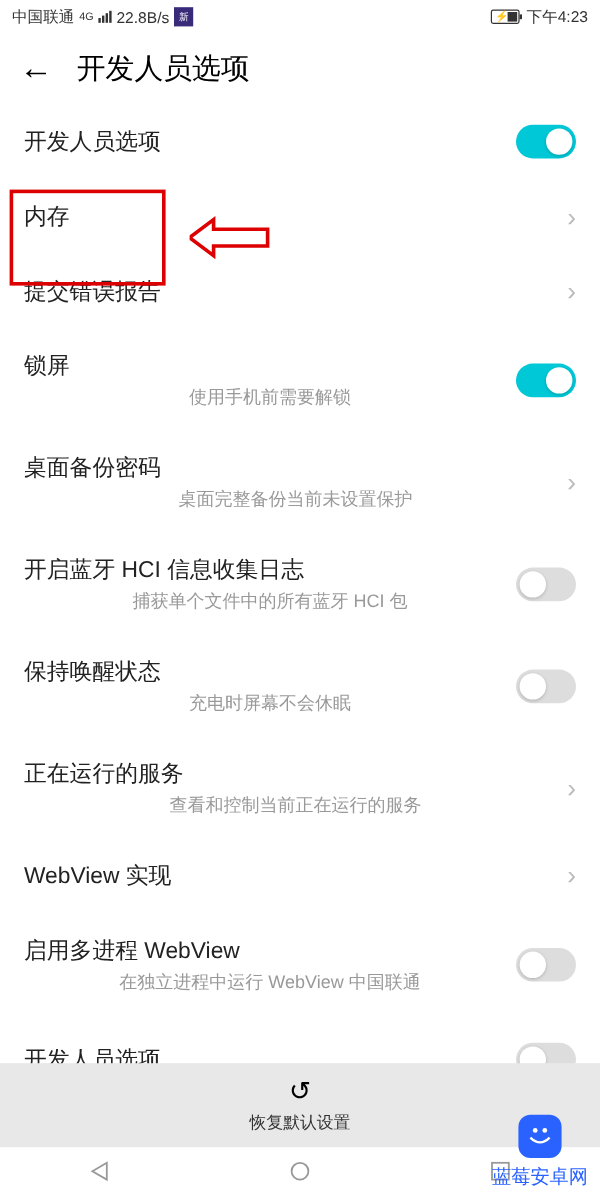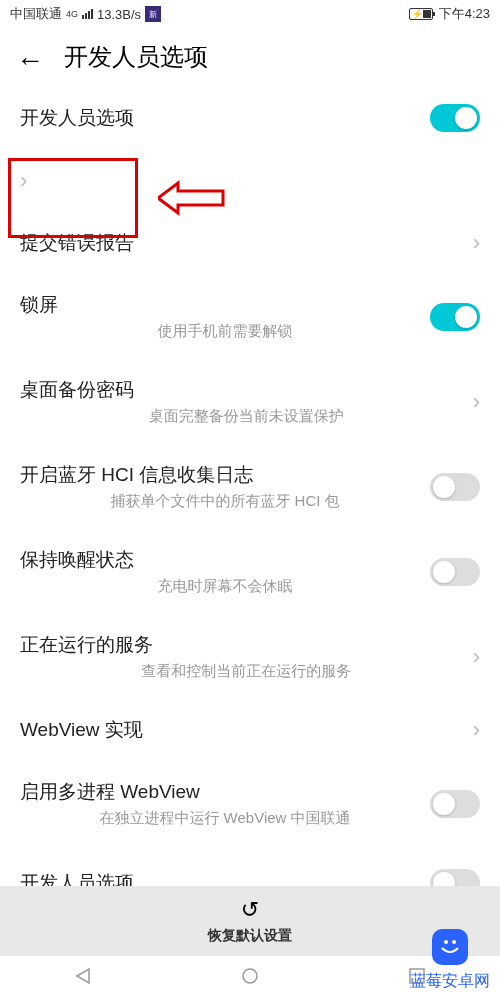--- a/index.html
+++ b/index.html
@@ -33,21 +33,21 @@
     .toggle.off { background: #ddd; }
     .toggle-knob { width: 22px; height: 22px; border-radius: 50%; background: #fff; position: absolute; top: 3px; box-shadow: 0 1px 3px rgba(0,0,0,0.2); }
     .toggle.on .toggle-knob { right: 3px; }
     .toggle.off .toggle-knob { left: 3px; }
     
     .highlight-box { position: absolute; left: 8px; top: 158px; width: 130px; height: 80px; border: 3px solid #d00; pointer-events: none; }
     .arrow-annot { position: absolute; left: 158px; top: 178px; pointer-events: none; }
     
     .footer { position: absolute; bottom: 44px; left: 0; right: 0; height: 70px; background: #e8e8e8; display: flex; flex-direction: column; align-items: center; justify-content: center; gap: 4px; }
     .footer-icon { font-size: 22px; }
-    .footer-text { font-size: 14px; color: #333; font-weight: bold; }
+    .footer-text { font-size: 14px; color: #333; }
     
     .nav-bar { position: absolute; bottom: 0; left: 0; right: 0; height: 44px; display: flex; align-items: center; justify-content: space-around; }
     .nav-btn { color: #888; }
     
     .watermark { position: absolute; right: 10px; bottom: 8px; display: flex; align-items: center; gap: 6px; flex-direction: column; }
     .wm-icon { width: 36px; height: 36px; background: #2962ff; border-radius: 10px; display: flex; align-items: center; justify-content: center; position: relative; }
     .wm-text { font-size: 16px; color: #2962ff; font-weight: 500; }
   </style>
 </head>
 <body>
@@ -55,21 +55,21 @@
 <div class="status-bar">
   <div class="status-left">
     <span>中国联通</span>
     <span class="net-badge">4G</span>
     <span class="signal-icon">
       <span class="signal-bar" style="height:4px"></span>
         <span class="signal-bar" style="height:6px"></span>
         <span class="signal-bar" style="height:8px"></span>
         <span class="signal-bar" style="height:10px"></span>
     </span>
-    <span>13.3B/s</span>
+    <span>22.8B/s</span>
     <span class="app-badge">新</span>
   </div>
   <div class="status-right">
     <span class="battery">
         <span class="battery-bolt">⚡</span>
         <span class="battery-fill"></span>
       </span>
     <span>下午4:23</span>
   </div>
 </div>
@@ -84,20 +84,23 @@
   <div class="row">
     <div class="row-text">
         <div class="row-title">开发人员选项</div>
       </div>
     <div class="toggle on">
         <div class="toggle-knob"></div>
       </div>
   </div>
 
   <div class="row">
+    <div class="row-text">
+        <div class="row-title">内存</div>
+      </div>
     <span class="chevron">›</span>
   </div>
 
   <div class="row">
     <div class="row-text">
         <div class="row-title">提交错误报告</div>
       </div>
     <span class="chevron">›</span>
   </div>
 

